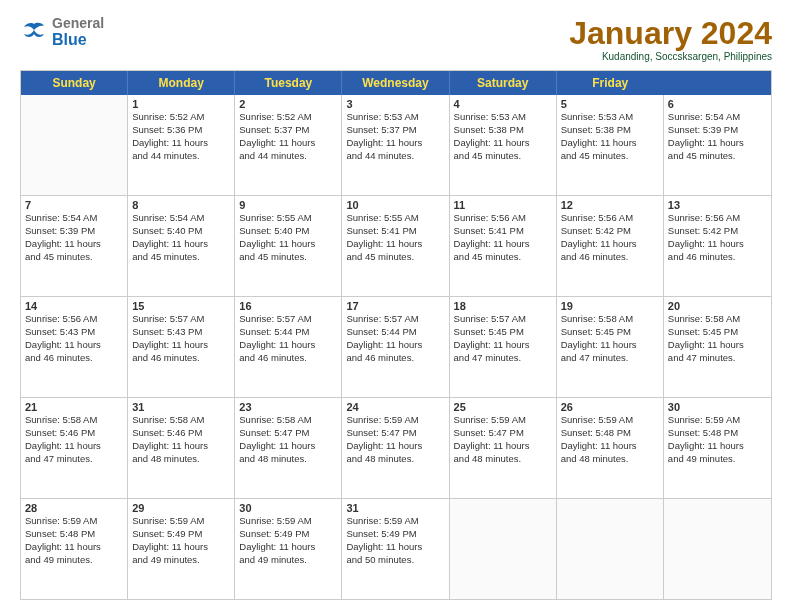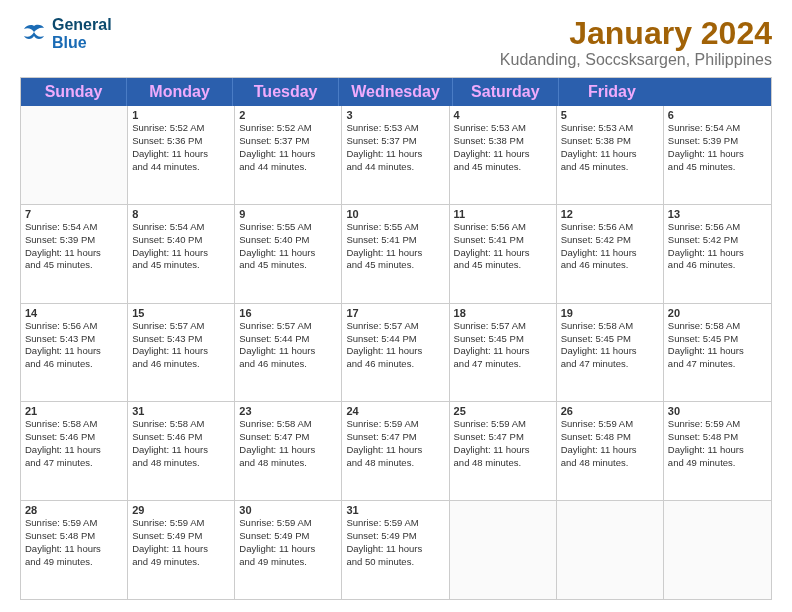--- a/index.html
+++ b/index.html
@@ -27,60 +27,60 @@
       display: flex;
       align-items: center;
       gap: 4px;
     }
     .logo-text {
       display: flex;
       flex-direction: column;
       line-height: 1.1;
     }
     .logo-general {
-      font-size: 16px;
-      font-weight: bold;
-      color: #0c4a6e;
+      font-size: 14px;
+      font-weight: bold;
+      color: #737373;
     }
     .logo-blue {
       font-size: 16px;
       font-weight: bold;
       color: #1a6bb5;
     }
     .logo-bird {
       width: 28px;
       height: 24px;
     }
     .title-block {
       text-align: right;
     }
     .main-title {
       font-size: 32px;
       font-weight: bold;
       color: #a16207;
       line-height: 1.1;
     }
     .subtitle {
-      font-size: 16px;
-      color: #737373;
+      font-size: 10px;
+      color: #14532d;
     }
     .calendar {
       flex: 1;
       display: flex;
       flex-direction: column;
       border: 1px solid #ccc;
     }
     .cal-header {
       display: grid;
       grid-template-columns: repeat(7, 1fr);
       background: #2b5fad;
     }
     .cal-header-cell {
-      color: #f0abfc;
-      font-size: 16px;
+      color: #fde047;
+      font-size: 12px;
       font-weight: bold;
       padding: 5px 12px;
       text-align: center;
       border-right: 1px solid #4a7cc5;
     }
     .cal-header-cell:last-child { border-right: none; }
     .cal-body {
       flex: 1;
       display: flex;
       flex-direction: column;

